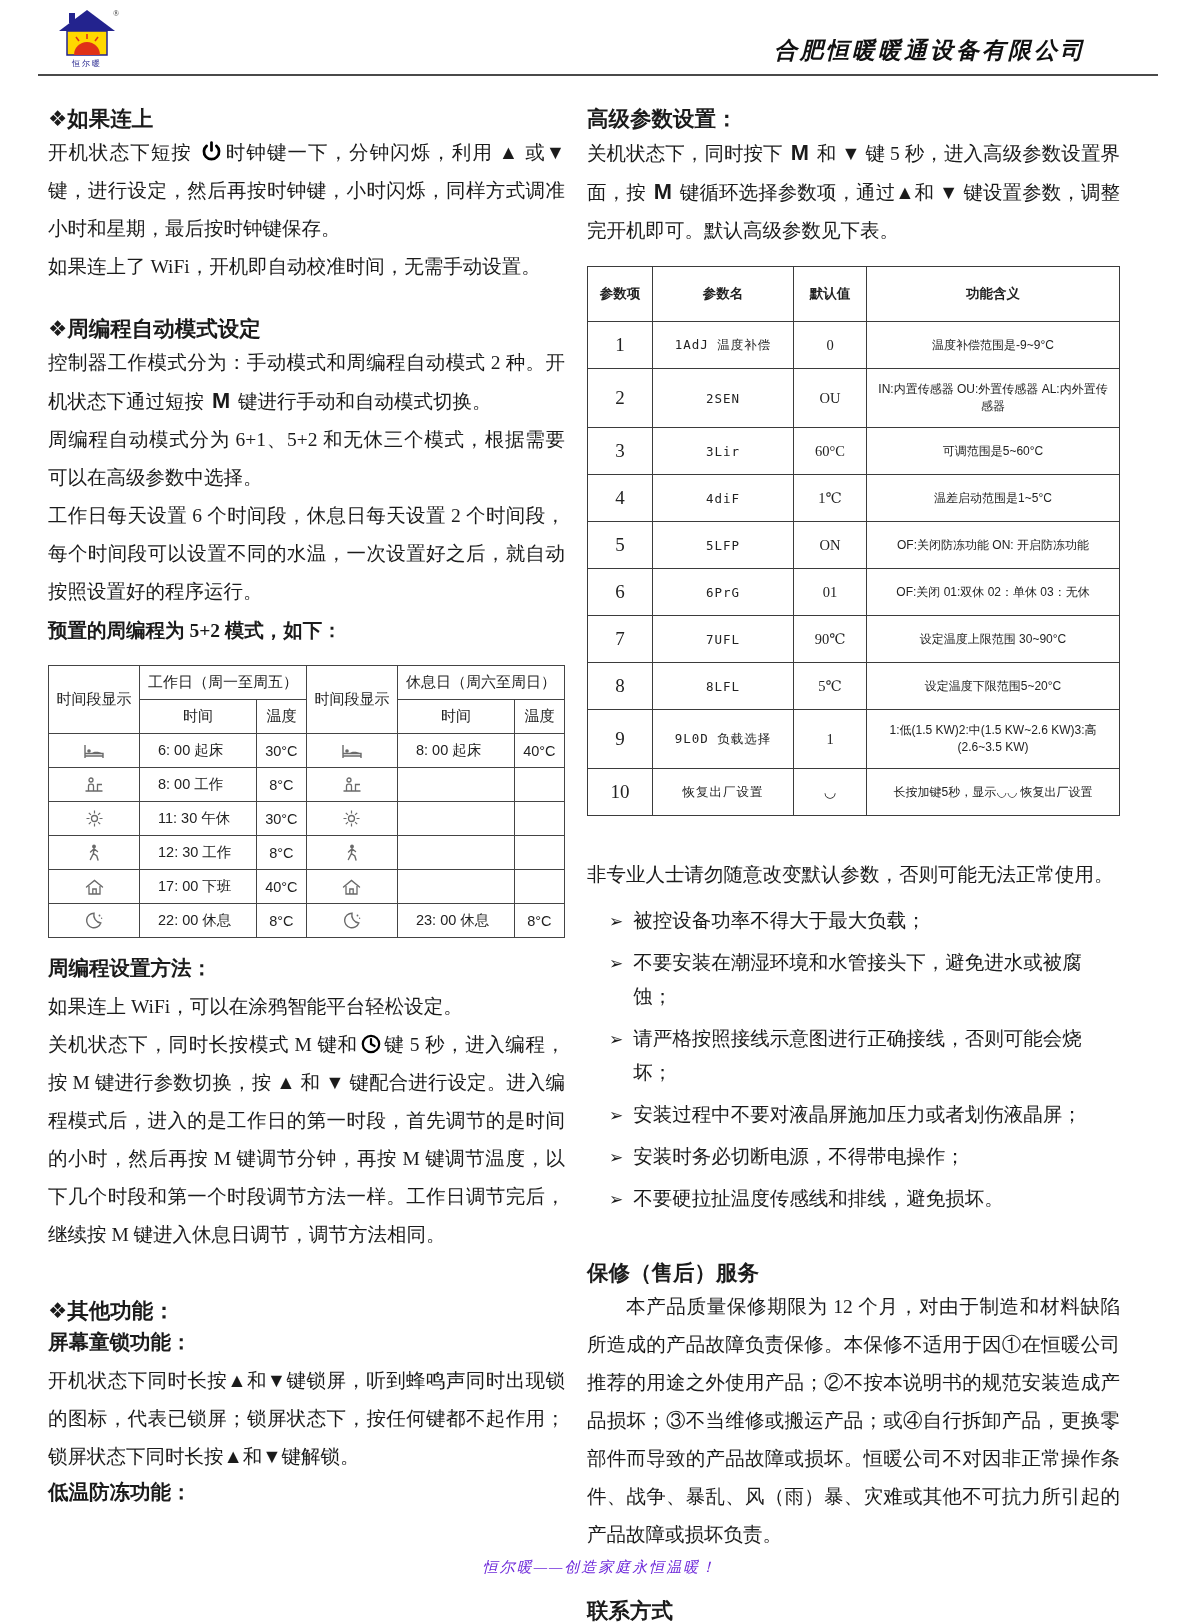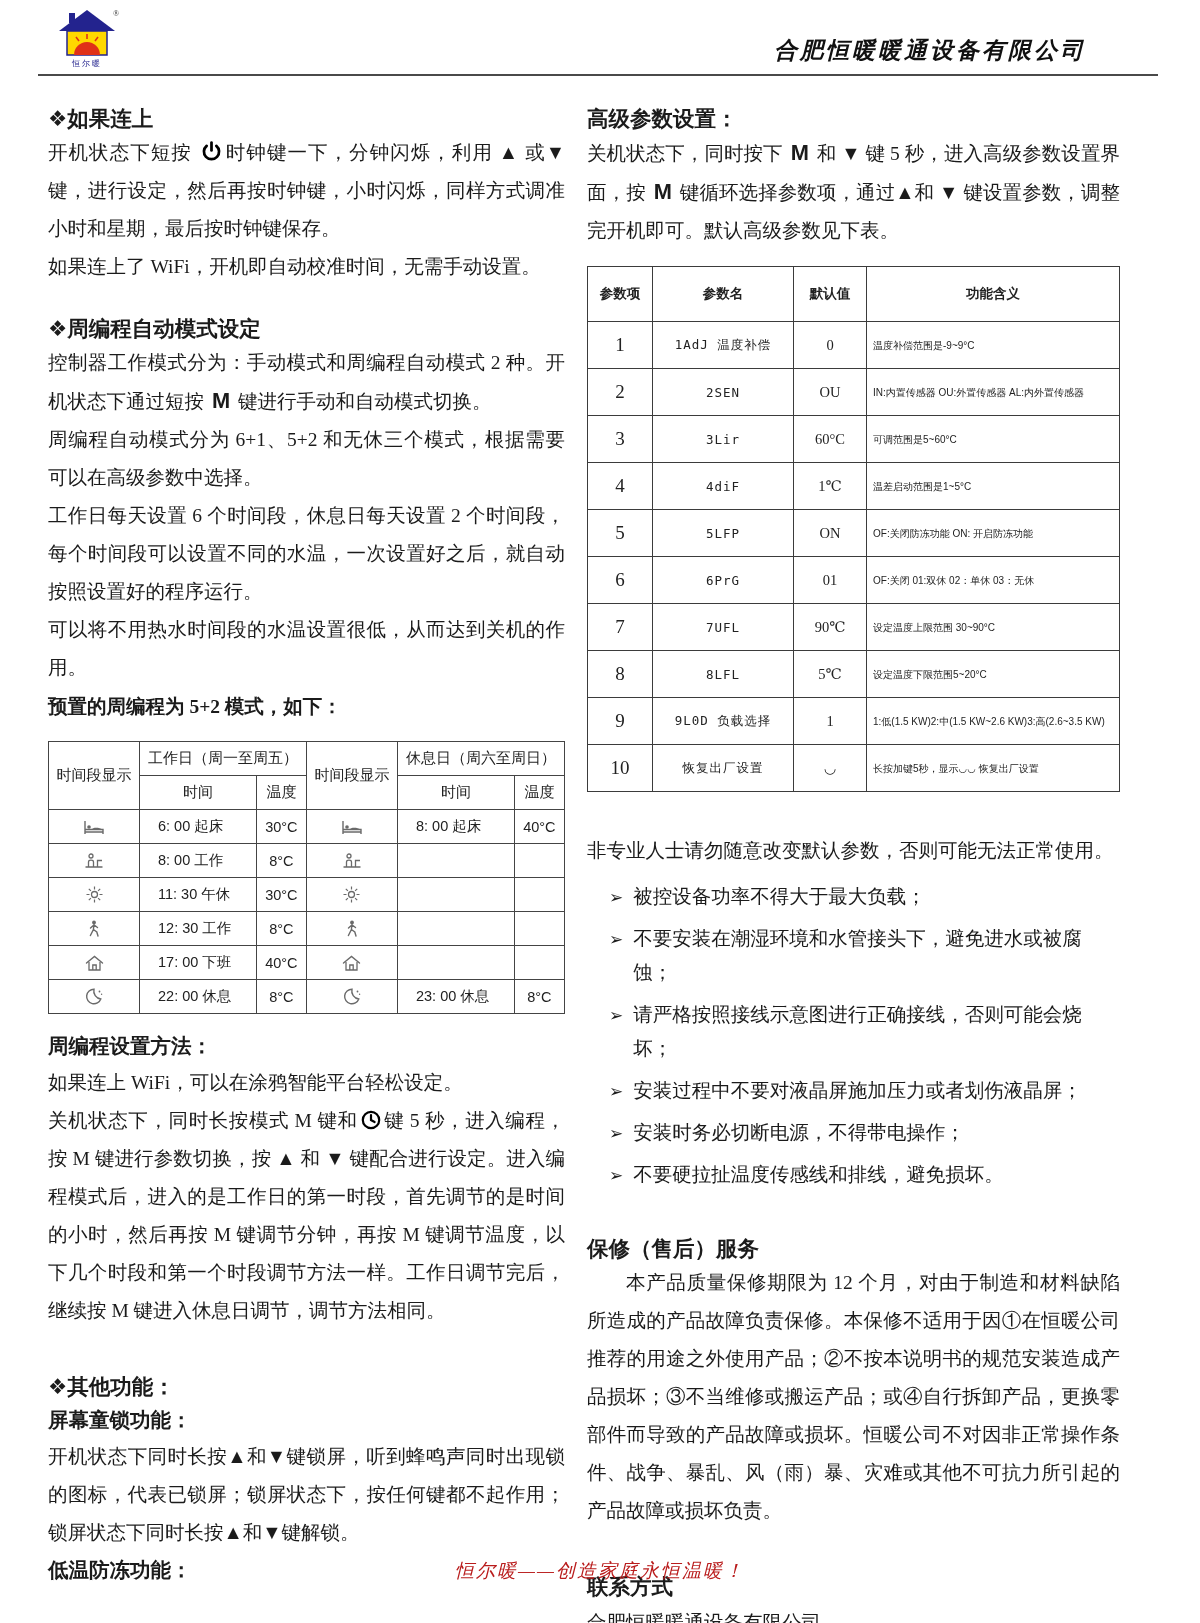--- a/index.html
+++ b/index.html
@@ -10,21 +10,21 @@
   .hdr-logo{position:absolute;left:16px;top:6px;}
   .hdr-company{position:absolute;right:72px;bottom:8px;font-style:italic;font-weight:bold;
                font-size:23px;letter-spacing:3px;color:#111;}
   
   .cols{display:flex;margin:0 40px 0 48px;gap:22px;}
   .colL{width:517px;flex:0 0 517px;}
   .colR{width:533px;flex:0 0 533px;}
   p{margin:0;line-height:38px;font-size:19.5px;text-align:justify;}
   .h-main{font-family:"Liberation Sans","DejaVu Sans",sans-serif;font-weight:bold;
           font-size:21.5px;line-height:30px;margin:0;}
-  .h-sub{font-family:Liberation Sans, sans-serif;font-weight:bold;
+  .h-sub{font-family:Liberation Mono, monospace;font-weight:bold;
          font-size:20.5px;line-height:36px;margin:0;}
   .mt30{margin-top:28px;} .mt42{margin-top:42px;} .mt14{margin-top:14px;}
   .bold-line{font-weight:bold;font-size:19.5px;line-height:40px;margin:0;}
   .icon-m{font-family:"Liberation Sans","DejaVu Sans",sans-serif;font-weight:900;
           font-size:1.12em;padding:0 3px;}
   .inline-ic{vertical-align:-3px;margin:0 3px;}
   
   table.sched{border-collapse:collapse;width:100%;margin-top:14px;
       font-family:"Liberation Sans","DejaVu Sans",sans-serif;font-size:14.5px;color:#222;}
   table.sched th,table.sched td{border:1.5px solid #444;padding:2px 4px;height:29px;}
@@ -37,31 +37,31 @@
   table.ptab{border-collapse:collapse;width:100%;margin-top:16px;
       font-family:"Liberation Sans","DejaVu Sans",sans-serif;font-size:13px;color:#222;}
   table.ptab th,table.ptab td{border:1.6px solid #3b3b3b;padding:12px 6px;}
   table.ptab th{font-size:13.5px;height:30px;}
   table.ptab td.p-no{text-align:center;width:52px;
       font-family:"Liberation Serif","DejaVu Serif",serif;font-size:19px;}
   table.ptab td.p-name{width:128px;text-align:center;
       font-family:"DejaVu Sans Mono","Liberation Mono",monospace;font-size:12.5px;letter-spacing:1px;}
   table.ptab td.p-def{width:60px;text-align:center;
       font-family:"Liberation Serif","DejaVu Serif",serif;font-size:14.5px;}
-  table.ptab td.p-desc{font-size:10px;line-height:17px;}
+  table.ptab td.p-desc{font-size:12px;line-height:17px;text-align:center;}
   
   .warn{margin-top:40px;}
   .notes{margin:10px 0 0 0;padding:0;list-style:none;}
   .notes li{display:flex;font-size:19.5px;line-height:34px;margin:8px 0;}
   .notes .mk{font-family:"DejaVu Sans",sans-serif;margin:0 10px 0 22px;font-size:17px;}
   .indent p{text-indent:2em;}
   .contact p{line-height:42px;text-align:left;}
   
   .ftr{position:absolute;left:0;right:0;top:1558px;text-align:center;
-       font-style:italic;font-size:19px;color:#b91c1c;letter-spacing:2px;}
+       font-style:italic;font-size:15px;color:#6d28d9;letter-spacing:2px;}
 </style>
 </head>
 <body>
 
 <div class="page">
 
   <div class="hdr">
     <div class="hdr-logo">
       <svg width="66" height="62" viewBox="0 0 66 62">
         <rect x="15" y="7" width="6" height="10" fill="#23238e"></rect>
@@ -85,21 +85,20 @@
       <p>开机状态下短按 <svg class="inline-ic" width="21" height="21" viewBox="0 0 20 20">
     <path d="M10 1.5v7.5" stroke="#000" stroke-width="2.6" fill="none" stroke-linecap="round"></path>
     <path d="M5.4 4.6a7.2 7.2 0 1 0 9.2 0" stroke="#000" stroke-width="2.6" fill="none" stroke-linecap="round"></path>
   </svg>时钟键一下，分钟闪烁，利用 ▲ 或▼键，进行设定，然后再按时钟键，小时闪烁，同样方式调准小时和星期，最后按时钟键保存。</p>
       <p>如果连上了 WiFi，开机即自动校准时间，无需手动设置。</p>
 
       <h2 class="h-main mt30">❖周编程自动模式设定</h2>
       <p>控制器工作模式分为：手动模式和周编程自动模式 2 种。开机状态下通过短按 <span class="icon-m">M</span> 键进行手动和自动模式切换。</p>
       <p>周编程自动模式分为 6+1、5+2 和无休三个模式，根据需要可以在高级参数中选择。</p>
       <p>工作日每天设置 6 个时间段，休息日每天设置 2 个时间段，每个时间段可以设置不同的水温，一次设置好之后，就自动按照设置好的程序运行。</p>
-      <p>可以将不用热水时间段的水温设置很低，从而达到关机的作用。</p>
       <p class="bold-line">预置的周编程为 5+2 模式，如下：</p>
 
       <table class="sched">
         <thead>
           <tr>
             <th rowspan="2">时间段显示</th>
             <th colspan="2">工作日（周一至周五）</th>
             <th rowspan="2">时间段显示</th>
             <th colspan="2">休息日（周六至周日）</th>
           </tr>

